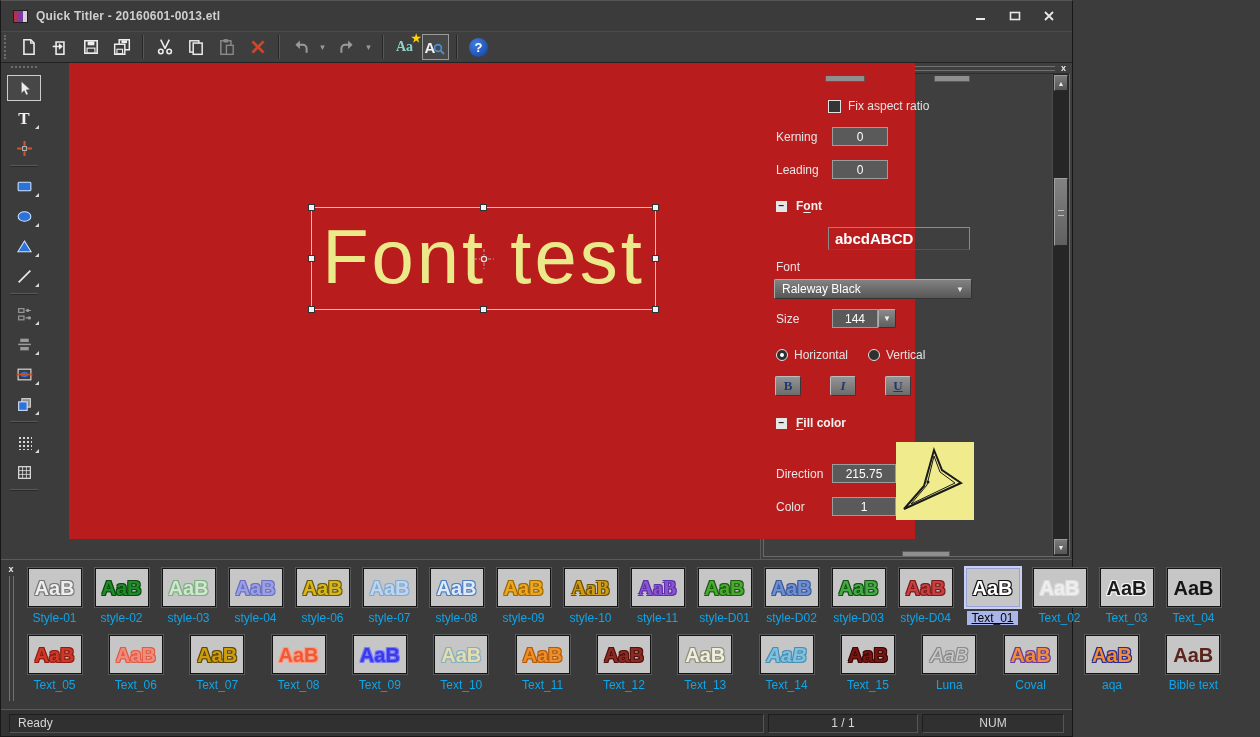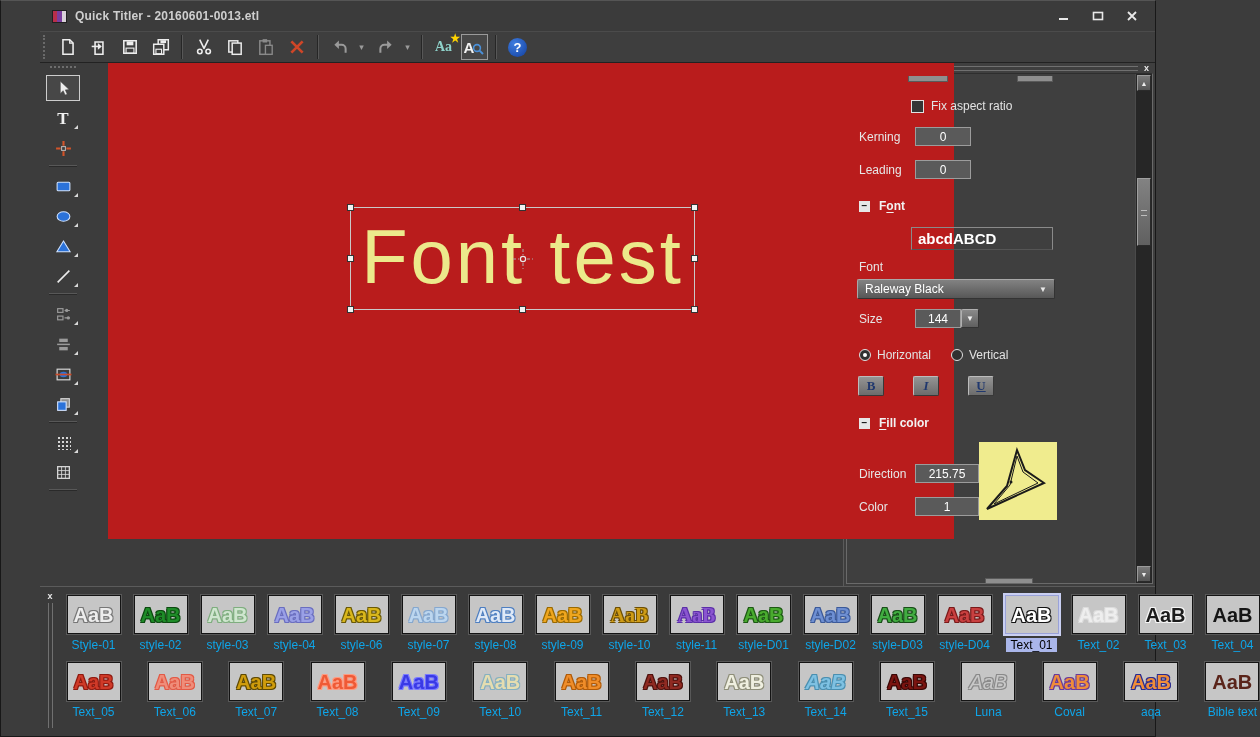--- a/index.html
+++ b/index.html
@@ -1,20 +1,20 @@
 <!DOCTYPE html>
 <html><head>
 <meta charset="utf-8">
 <style>
   * { box-sizing: border-box; margin: 0; padding: 0; }
   html, body { width: 1260px; height: 737px; overflow: hidden; }
   body { font-family: "Liberation Sans", sans-serif; font-size: 12px; background: #3c3c3c; color: #e2e2e2; }
   u { text-underline-offset: 2px; }
 
-  .window { width: 1156px; height: 737px; display: flex; flex-direction: column; background: #3c3c3c; border: 1px solid #181818; border-top-color: #555; padding-left: 39px; }
+  .window { width: 1073px; height: 737px; display: flex; flex-direction: column; background: #3c3c3c; border: 1px solid #181818; border-top-color: #555; }
 
   
   .titlebar { height: 30px; flex: 0 0 auto; display: flex; align-items: center; padding: 0 10px 0 12px; background: #3b3b3b; }
   .app-icon { width: 15px; height: 13px; display: inline-flex; margin-right: 8px; border: 1px solid #202020; background: #2a2a2a; }
   .app-icon i { flex: 1; display: block; }
   .app-icon .b1 { background: #b92f4a; } .app-icon .b2 { background: #7a3d9e; } .app-icon .b3 { background: #d8d0d8; }
   .titlebar .title { color: #cfcfcf; font-weight: bold; letter-spacing: .2px; }
   .titlebar .spacer { flex: 1; }
   .winbtn { width: 26px; height: 18px; display: inline-flex; align-items: center; justify-content: center; margin-left: 8px; cursor: default; }
 
@@ -109,21 +109,21 @@
   .stylelib { height: 150px; flex: 0 0 auto; background: #3a3a3a; border-top: 1px solid #5b5b5b; display: flex; padding-top: 3px; }
   .lib-grip { width: 20px; flex: 0 0 auto; display: flex; flex-direction: column; align-items: center; padding-top: 2px; }
   .lib-grip .vgrip { width: 5px; flex: 1; margin: 3px 0 8px 0; border-left: 1px solid #707070; border-right: 1px solid #707070; }
   .lib-rows { flex: 1; }
   .lib-row { display: flex; height: 67px; align-items: flex-start; justify-content: space-between; }
   .preset { width: 67px; display: flex; flex-direction: column; align-items: center; padding-top: 5px; }
   .thumb { width: 54px; height: 39px; background: #c6c6c6; border: 1px solid #141414; box-shadow: 0 0 0 1px #585858; display: flex; align-items: center; justify-content: center; overflow: hidden; }
   .thumb.selected { border: 1px solid #9aa2d8; box-shadow: 0 0 0 2px #c9cff2; }
   .aab { font-weight: bold; font-size: 20px; line-height: 1; letter-spacing: 0; white-space: nowrap; }
   .plabel { margin-top: 4px; color: #0ea5e9; font-size: 12px; padding: 0 4px; }
-  .plabel.selected { background: #aab6ea; color: #000; }
+  .plabel.selected { background: #aab6ea; color: #000; text-decoration: underline; }
 
   
   .statusbar { height: 27px; flex: 0 0 auto; background: #333; border-top: 1px solid #5a5a5a; display: flex; align-items: center; padding: 0 8px; gap: 4px; }
   .status-seg { height: 19px; background: #303030; border: 1px solid; border-color: #1e1e1e #565656 #565656 #1e1e1e; display: flex; align-items: center; color: #d6d6d6; font-size: 12px; }
   .seg-main { flex: 1; padding-left: 8px; }
   .seg-page { width: 150px; justify-content: center; }
   .seg-num { width: 142px; justify-content: center; }
 </style>
 </head>
 <body>
@@ -707,14 +707,25 @@
           <div class="preset">
             <div class="thumb">
               <span class="aab" style="color:#5a241a;">AaB</span>
             </div>
             <div class="plabel">Bible text</div>
           </div>
         </div>
     </div>
   </div>
 
+  <div class="statusbar">
+    <div class="status-seg seg-main">
+        <span>Ready</span>
+      </div>
+    <div class="status-seg seg-page">
+        <span>1 / 1</span>
+      </div>
+    <div class="status-seg seg-num">
+        <span>NUM</span>
+      </div>
+  </div>
 
 </div>
 
 </body></html>

